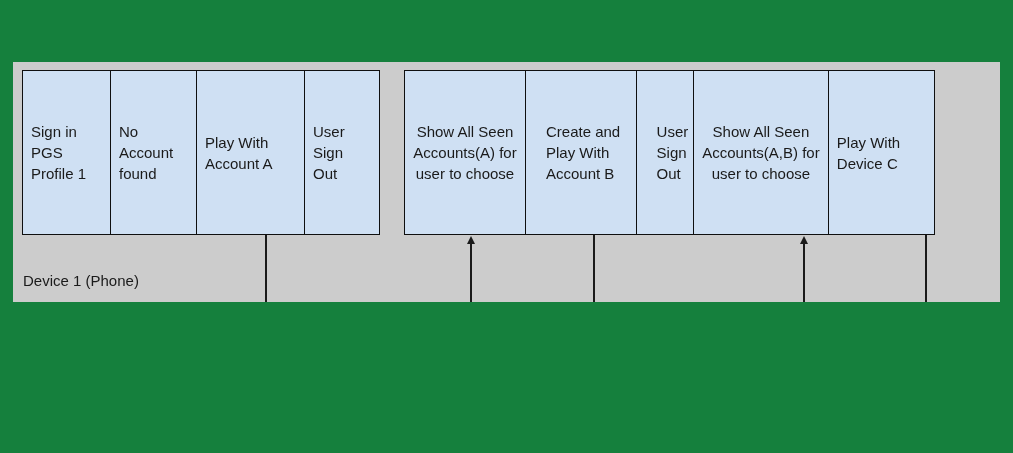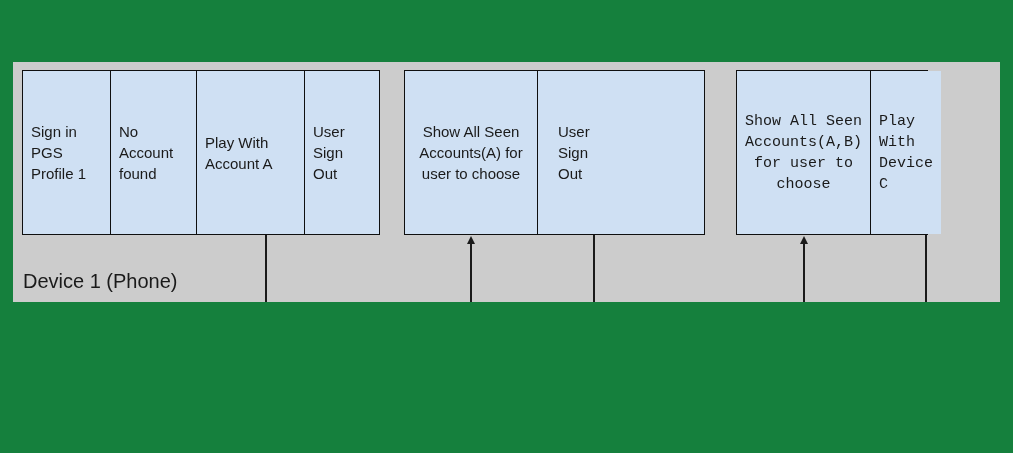--- a/index.html
+++ b/index.html
@@ -27,21 +27,21 @@
     top: 62px;
     width: 987px;
     height: 240px;
     background: #cccccc;
   }
 
   .device-label {
     position: absolute;
     left: 23px;
     top: 272px;
-    font-size: 20px;
+    font-size: 15px;
     color: #1a1a1a;
     line-height: 18px;
     white-space: nowrap;
   }
 
   
   .box-group {
     position: absolute;
     top: 70px;
     height: 165px;
@@ -112,26 +112,29 @@
     </div>
     <div class="box leftal" style="width:61px;">
       <span>User Sign Out</span>
     </div>
   </div>
 
   <div class="box-group" style="left:404px; width:301px;gap:12px;">
     <div class="box center" style="width:133px;">
       <span>Show All Seen Accounts(A) for user to choose</span>
     </div>
+    <div class="box leftal" style="width:108px;">
+      <span>Create and Play With Account B</span>
+    </div>
     <div class="box leftal" style="width:60px;">
       <span>User Sign Out</span>
     </div>
   </div>
 
-  <div class="box-group" style="left:736px; width:192px;font-family:Liberation Mono, monospace;">
+  <div class="box-group" style="left:693px; width:242px;">
     <div class="box center" style="width:136px;">
       <span>Show All Seen Accounts(A,B) for user to choose</span>
     </div>
     <div class="box leftal" style="width:106px;">
       <span>Play With Device C</span>
     </div>
   </div>
 
   <div class="device-label">Device 1 (Phone)</div>
 

